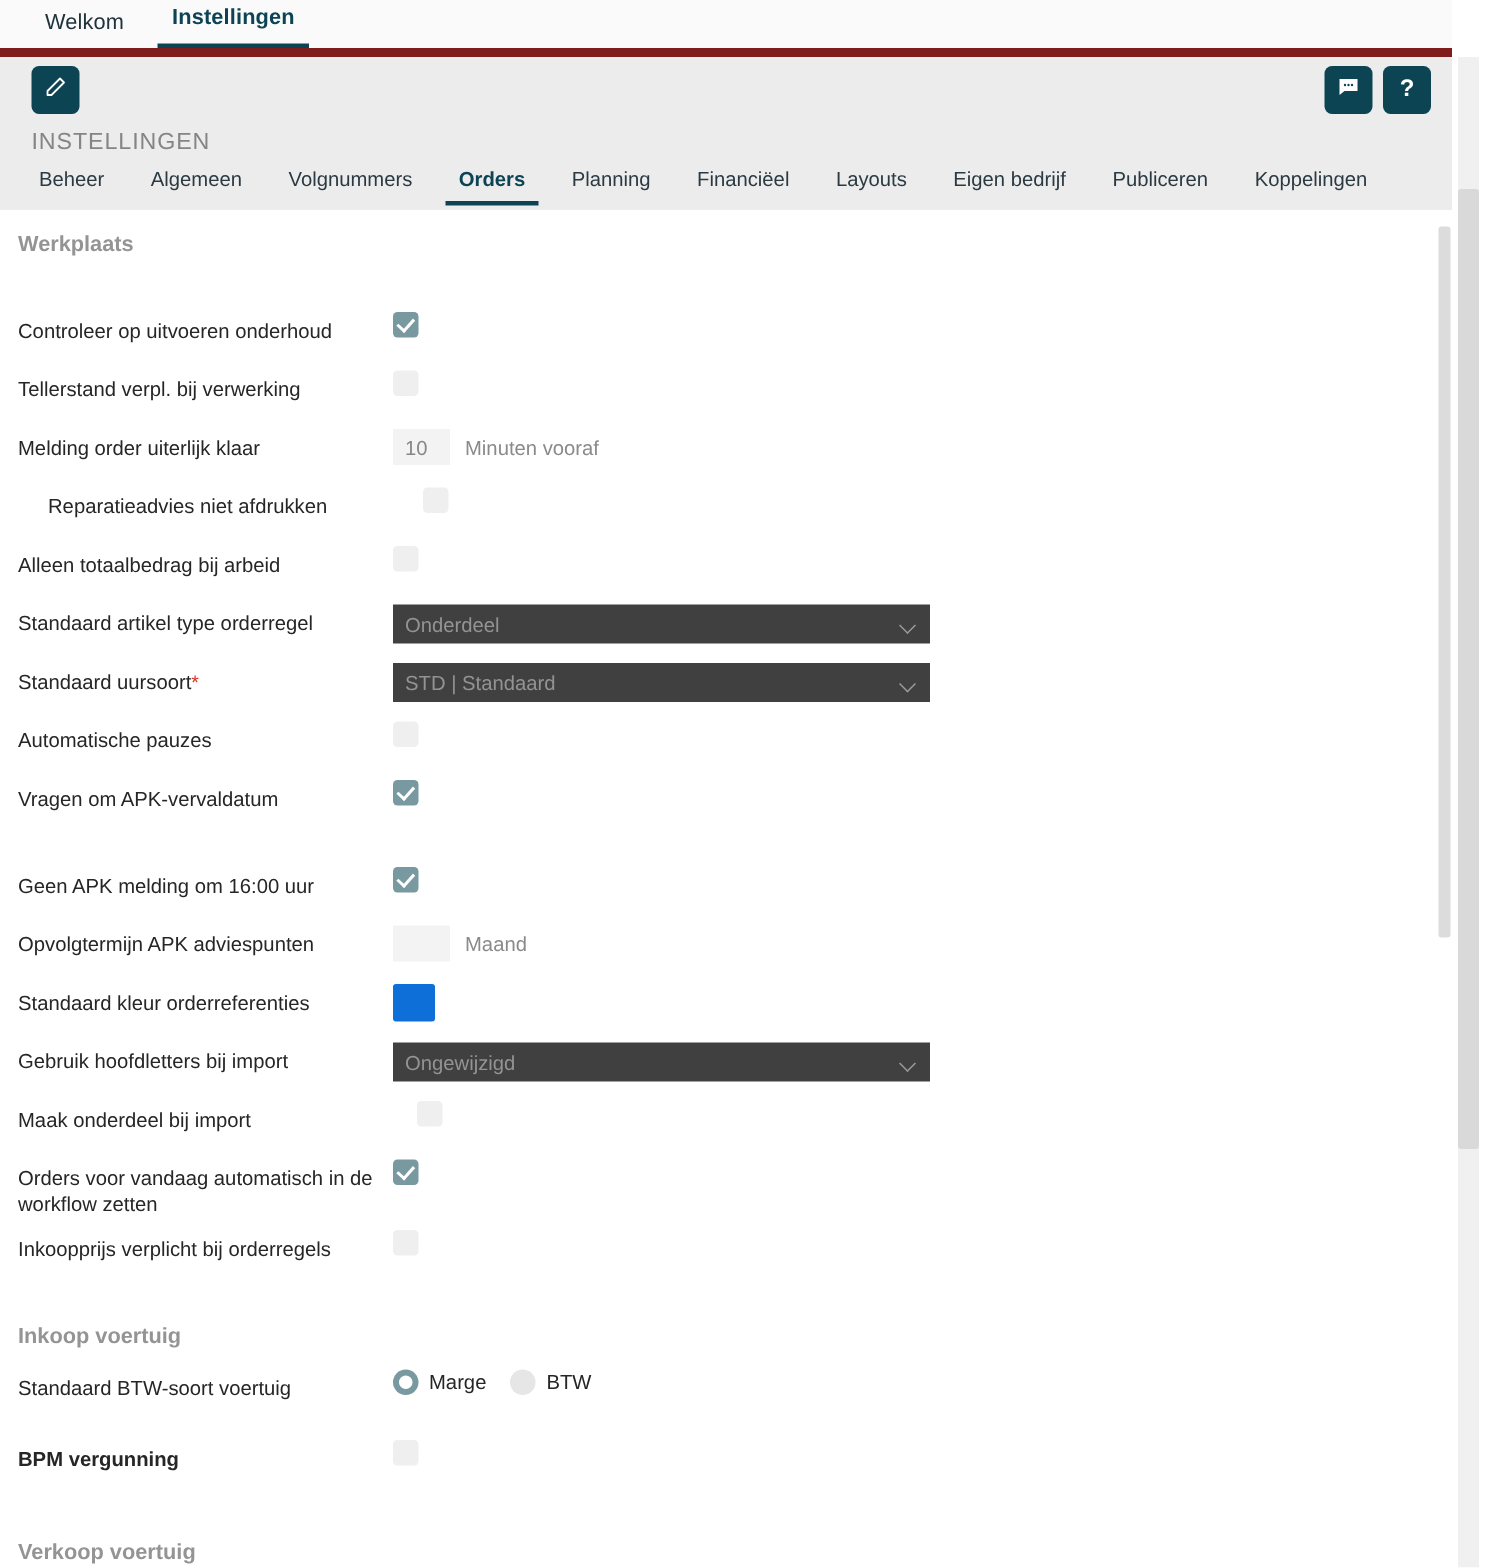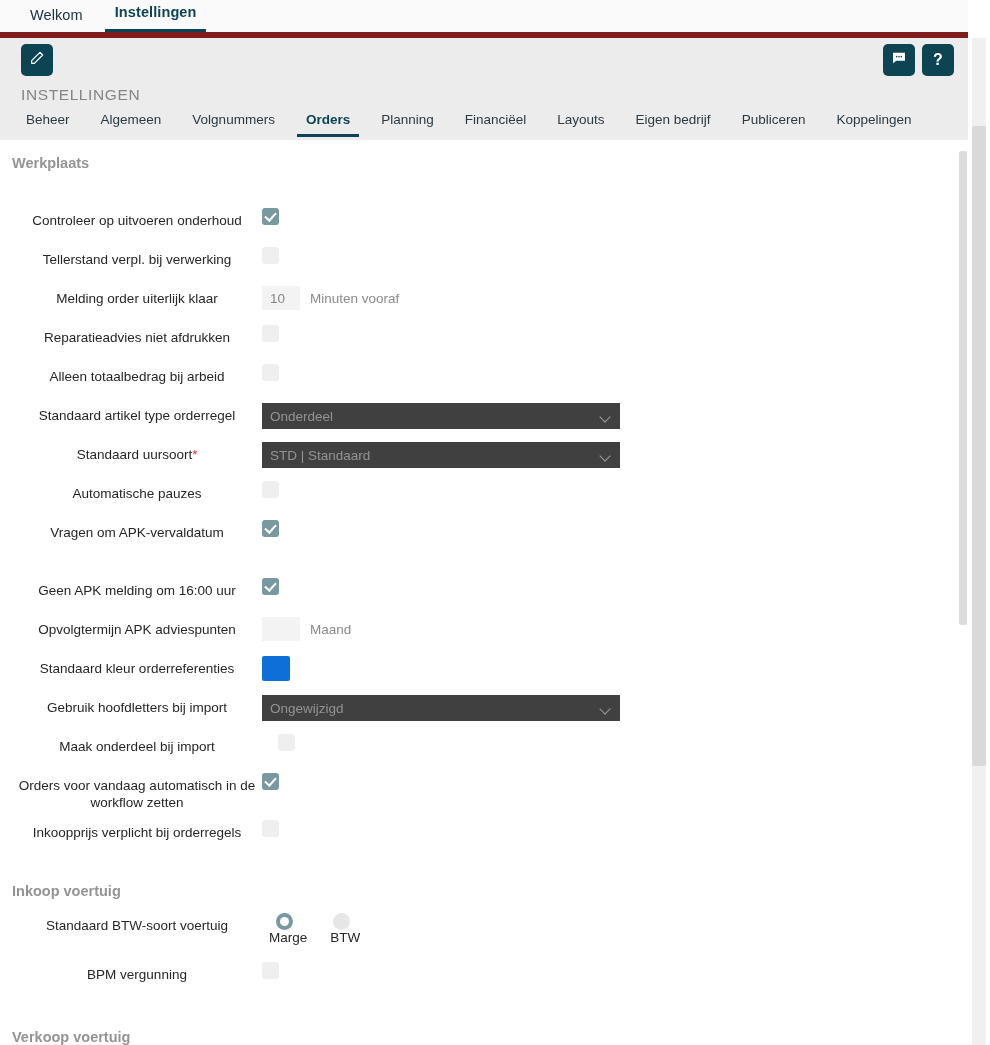--- a/index.html
+++ b/index.html
@@ -143,21 +143,20 @@
     min-height: 30px;
   }
   .row-label {
     width: 262px;
     flex: 0 0 262px;
     padding-left: 12px;
     font-size: 13.5px;
     color: #262626;
     line-height: 17px;
     padding-top: 4px;
-    text-align: center;
   }
   .row-label .req { color: #e02b20; font-size: 13px; }
   .row-field {
     flex: 1;
     display: flex;
     align-items: center;
   }
 
   
   .cbx {
@@ -233,21 +232,21 @@
 
   
   .swatch {
     width: 28px; height: 25px;
     border-radius: 2px;
     cursor: pointer;
   }
 
   
   .radio-group { display: flex; align-items: center; }
-  .radio-item { display: flex; align-items: center; margin-right: 16px; cursor: pointer; flex-direction: column; }
+  .radio-item { display: flex; align-items: center; margin-right: 16px; cursor: pointer; }
   .radio {
     width: 17px; height: 17px;
     border-radius: 50%;
     background: #e6e6e6;
     flex: 0 0 auto;
   }
   .radio.on {
     background: #78999f;
     position: relative;
   }
@@ -375,21 +374,21 @@
                 <span class="cbx"></span>
               </div>
             </div>
             <div class="row" style="margin-bottom: 9px;">
               <div class="row-label"><span>Melding order uiterlijk klaar</span></div>
               <div class="row-field">
                 <input class="inp num" type="text" value="10" style="">
                 <span class="suffix">Minuten vooraf</span>
               </div>
             </div>
-            <div class="row" style="margin-bottom: 9px;">
+            <div class="row" style="margin-bottom: 9px; padding-left: 20px;">
               <div class="row-label"><span>Reparatieadvies niet afdrukken</span></div>
               <div class="row-field">
                 <span class="cbx"></span>
               </div>
             </div>
             <div class="row" style="margin-bottom: 9px;">
               <div class="row-label"><span>Alleen totaalbedrag bij arbeid</span></div>
               <div class="row-field">
                 <span class="cbx"></span>
               </div>
@@ -489,21 +488,21 @@
                     <span class="radio on"></span>
                     <span class="radio-label">Marge</span>
                   </div>
                   <div class="radio-item">
                     <span class="radio"></span>
                     <span class="radio-label">BTW</span>
                   </div>
                 </div>
               </div>
             </div>
-            <div class="row" style="margin-bottom: 17px;">
+            <div class="row" style="margin-bottom: 17px; font-weight: bold;">
               <div class="row-label"><span>BPM vergunning</span></div>
               <div class="row-field">
                 <span class="cbx"></span>
               </div>
             </div>
           </div>
         </div>
         <div style="padding-top: 20px;">
           <div class="section-title">Verkoop voertuig</div>
           <div style="margin-top: 14px;">

